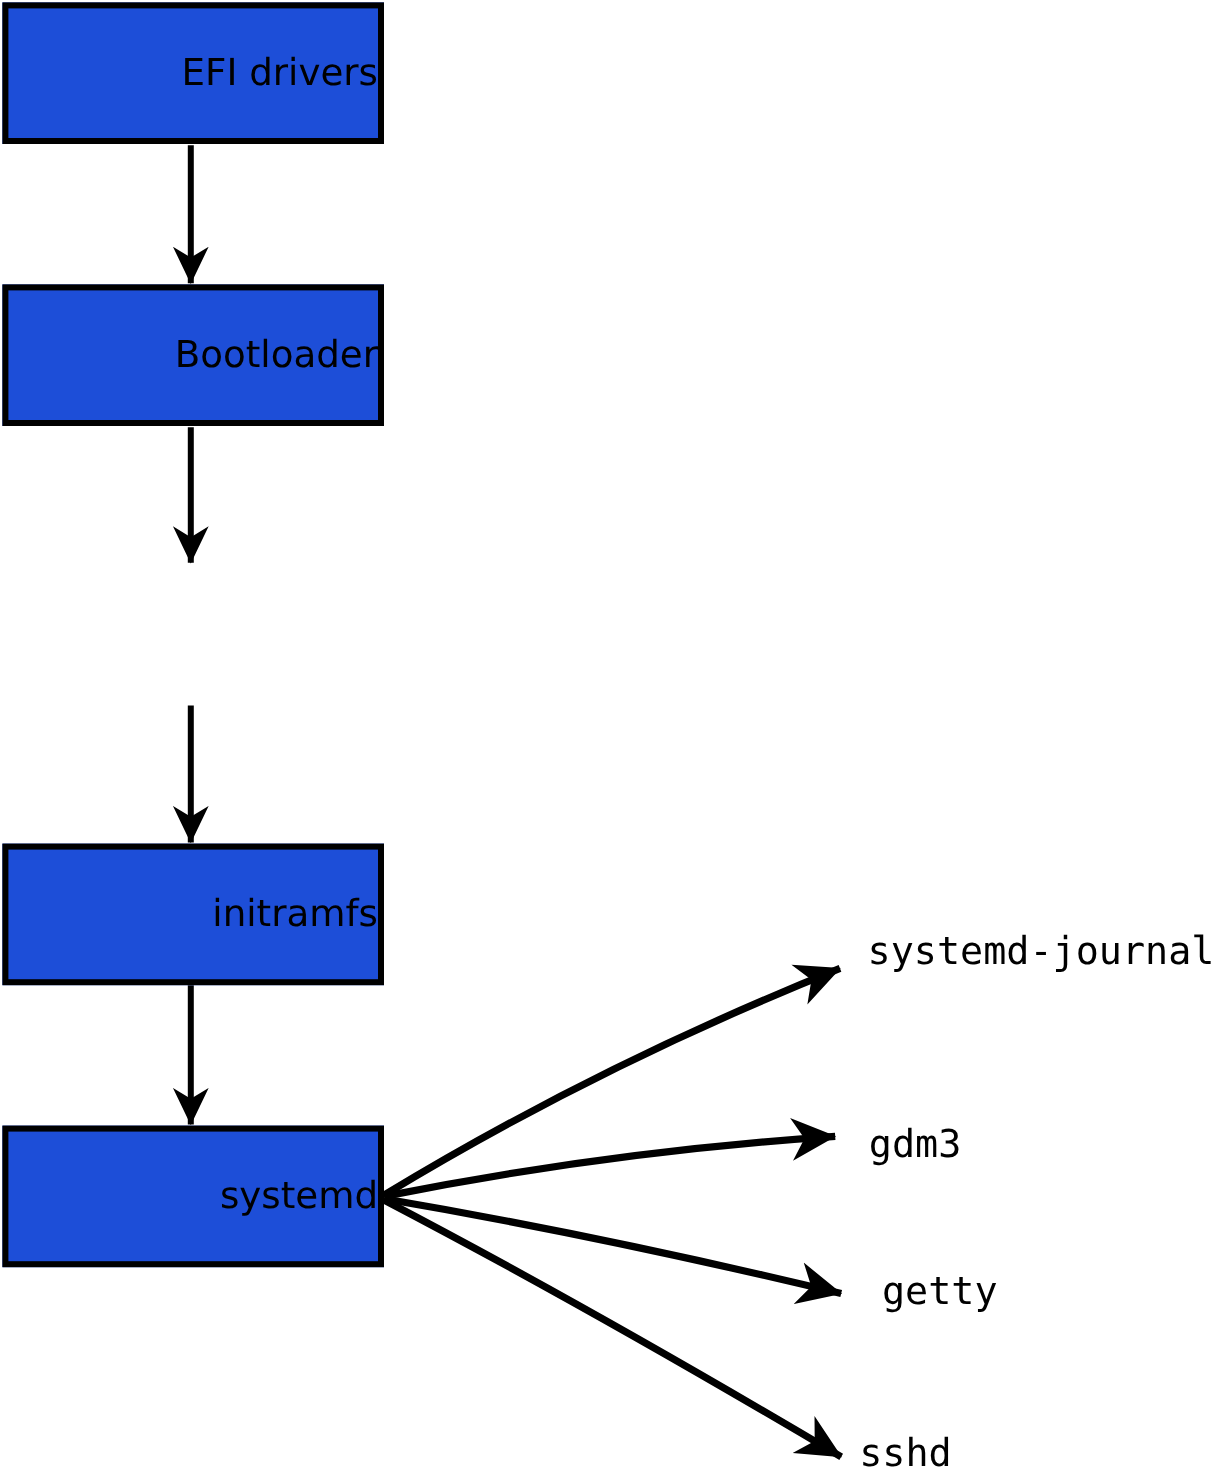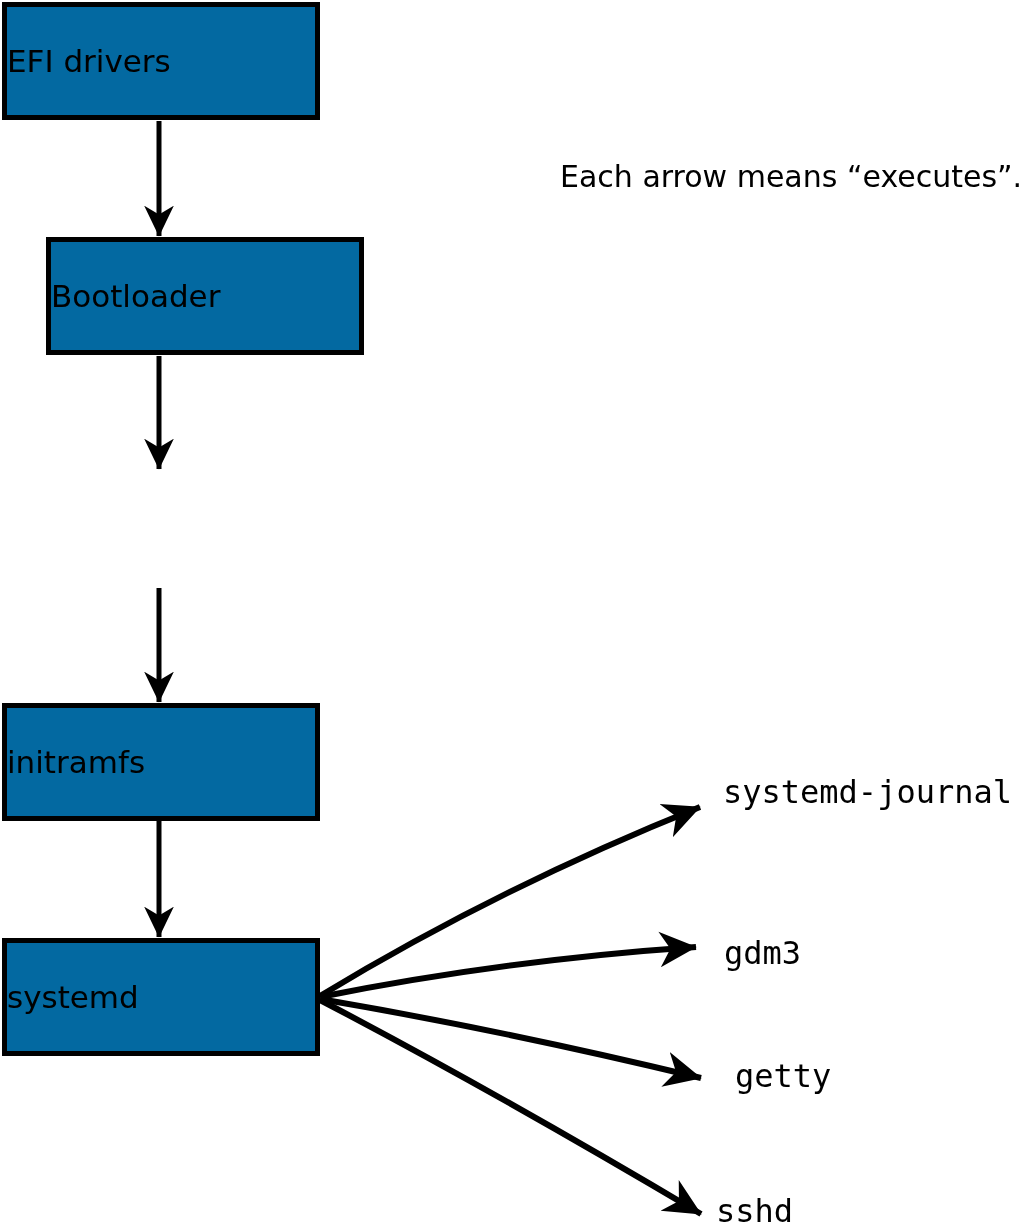--- a/index.html
+++ b/index.html
@@ -24,24 +24,24 @@
     height: 1230px;
     pointer-events: none;
   }
   .node-box {
     position: absolute;
     left: 2px;
     width: 318px;
     height: 118px;
     box-sizing: border-box;
     border: 5px solid #000000;
-    background: #0369a1;
+    background: #1d4ed8;
     display: flex;
     align-items: center;
-    justify-content: flex-start;
+    justify-content: flex-end;
     font-size: 31px;
     line-height: 1;
     white-space: nowrap;
   }
   .proc-label {
     position: absolute;
     font-family: "DejaVu Sans Mono", "Liberation Mono", monospace;
     font-size: 32px;
     line-height: 1;
     white-space: nowrap;
@@ -49,21 +49,21 @@
   .note {
     position: absolute;
     left: 560px;
     top: 162px;
     font-size: 30px;
     line-height: 1;
     white-space: nowrap;
   }
   
   .box-0 { top: 2px; }
-  .box-1 { top: 237px; margin-left: 44px; }
+  .box-1 { top: 237px; }
   .box-2 { top: 470px; }
   .box-3 { top: 703px; }
   .box-4 { top: 938px; }
   
   .proc-0 { left: 723px; top: 776px; }
   .proc-1 { left: 724px; top: 917px; margin-top: 20px; }
   .proc-2 { left: 735px; top: 1060px; }
   .proc-3 { left: 716px; top: 1195px; }
 </style>
 </head>
@@ -95,20 +95,19 @@
   <div class="node-box box-1">
     <span>Bootloader</span>
   </div>
   <div class="node-box box-3">
     <span>initramfs</span>
   </div>
   <div class="node-box box-4">
     <span>systemd</span>
   </div>
 
-  <div class="note">Each arrow means “executes”.</div>
 
   <div class="proc-label proc-0">systemd-journal</div>
   <div class="proc-label proc-1">gdm3</div>
   <div class="proc-label proc-2">getty</div>
   <div class="proc-label proc-3">sshd</div>
 
 </div>
 
 </body></html>

